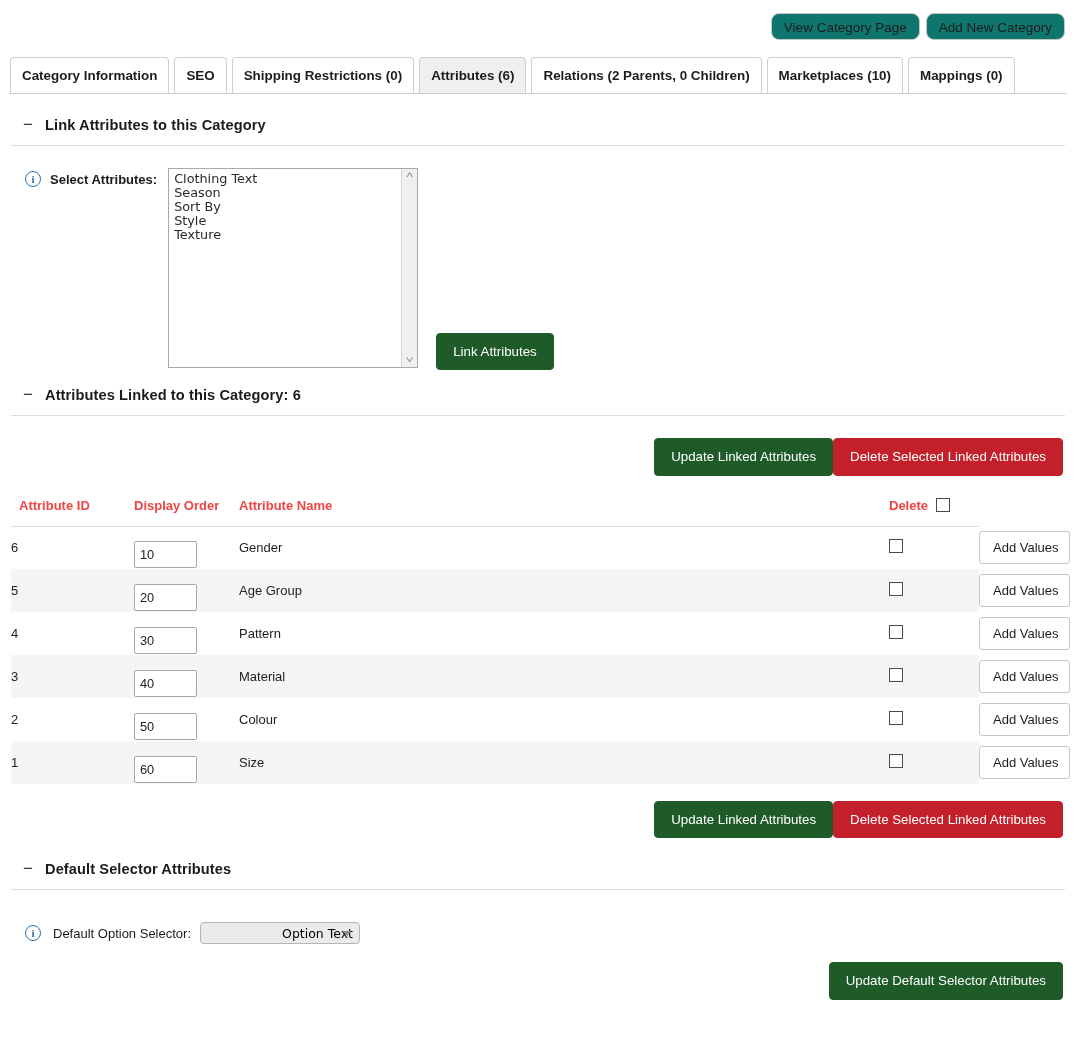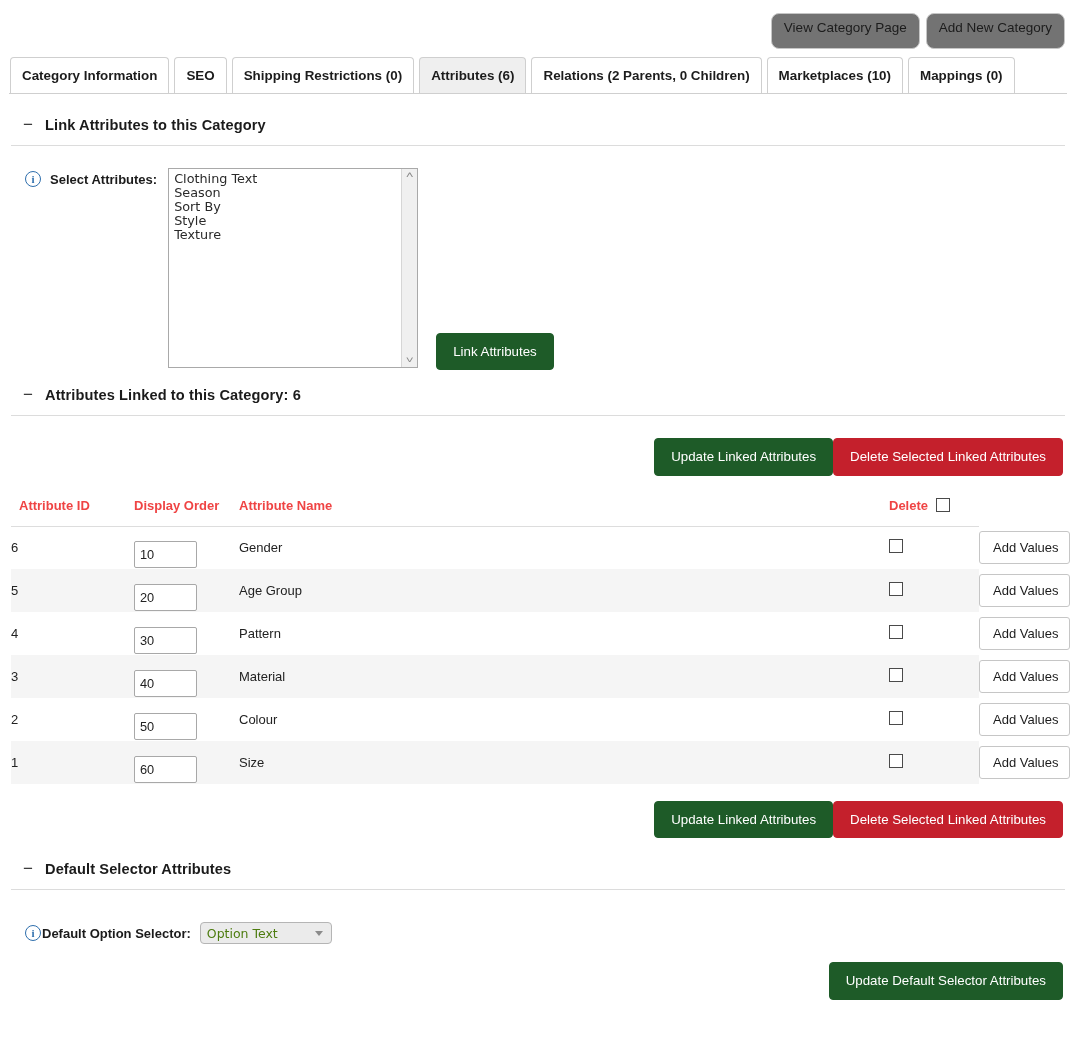--- a/index.html
+++ b/index.html
@@ -46,24 +46,24 @@
     vertical-align: 1px;
   }
   .topbtns {
     position: absolute;
     right: 11px;
     top: 13px;
     display: flex;
     gap: 6px;
   }
   .btn-plain {
-    background: #737373;
+    background: #0f766e;
     border: 1px solid #c6c6c6;
     border-radius: 8px;
-    padding: 7px 12px 13px;
+    padding: 7px 12px 4px;
     font-size: 13.5px;
     color: #1c1c1c;
     font-family: "Liberation Sans", sans-serif;
     line-height: 1;
     cursor: pointer;
     white-space: nowrap;
   }
 
   
   .tabstrip {
@@ -310,40 +310,41 @@
   }
 
   
   .selector-row {
     display: flex;
     align-items: center;
     padding-top: 32px;
   }
   .selector-label {
     font-size: 13px;
-    font-weight: bold;
+    font-weight: normal;
     color: #1b1b1b;
-    margin-left: 1px;
+    margin-left: 12px;
     white-space: nowrap;
   }
   .fake-select {
     margin-left: 9px;
-    width: 132px;
+    width: 160px;
     height: 22px;
     background: #ebebeb;
     border: 1px solid #b5b5b5;
     border-radius: 4px;
     font-size: 12.5px;
-    color: #4d7c0f;
+    color: #000000;
     display: flex;
     align-items: center;
     padding: 0 6px;
     position: relative;
     cursor: pointer;
     font-family: "DejaVu Sans", sans-serif;
+    justify-content: flex-end;
   }
   .fake-select .caret2 {
     position: absolute;
     right: 8px;
     width: 0; height: 0;
     border-left: 4px solid transparent;
     border-right: 4px solid transparent;
     border-top: 5px solid #8b8b8b;
   }
   .final-bar {

